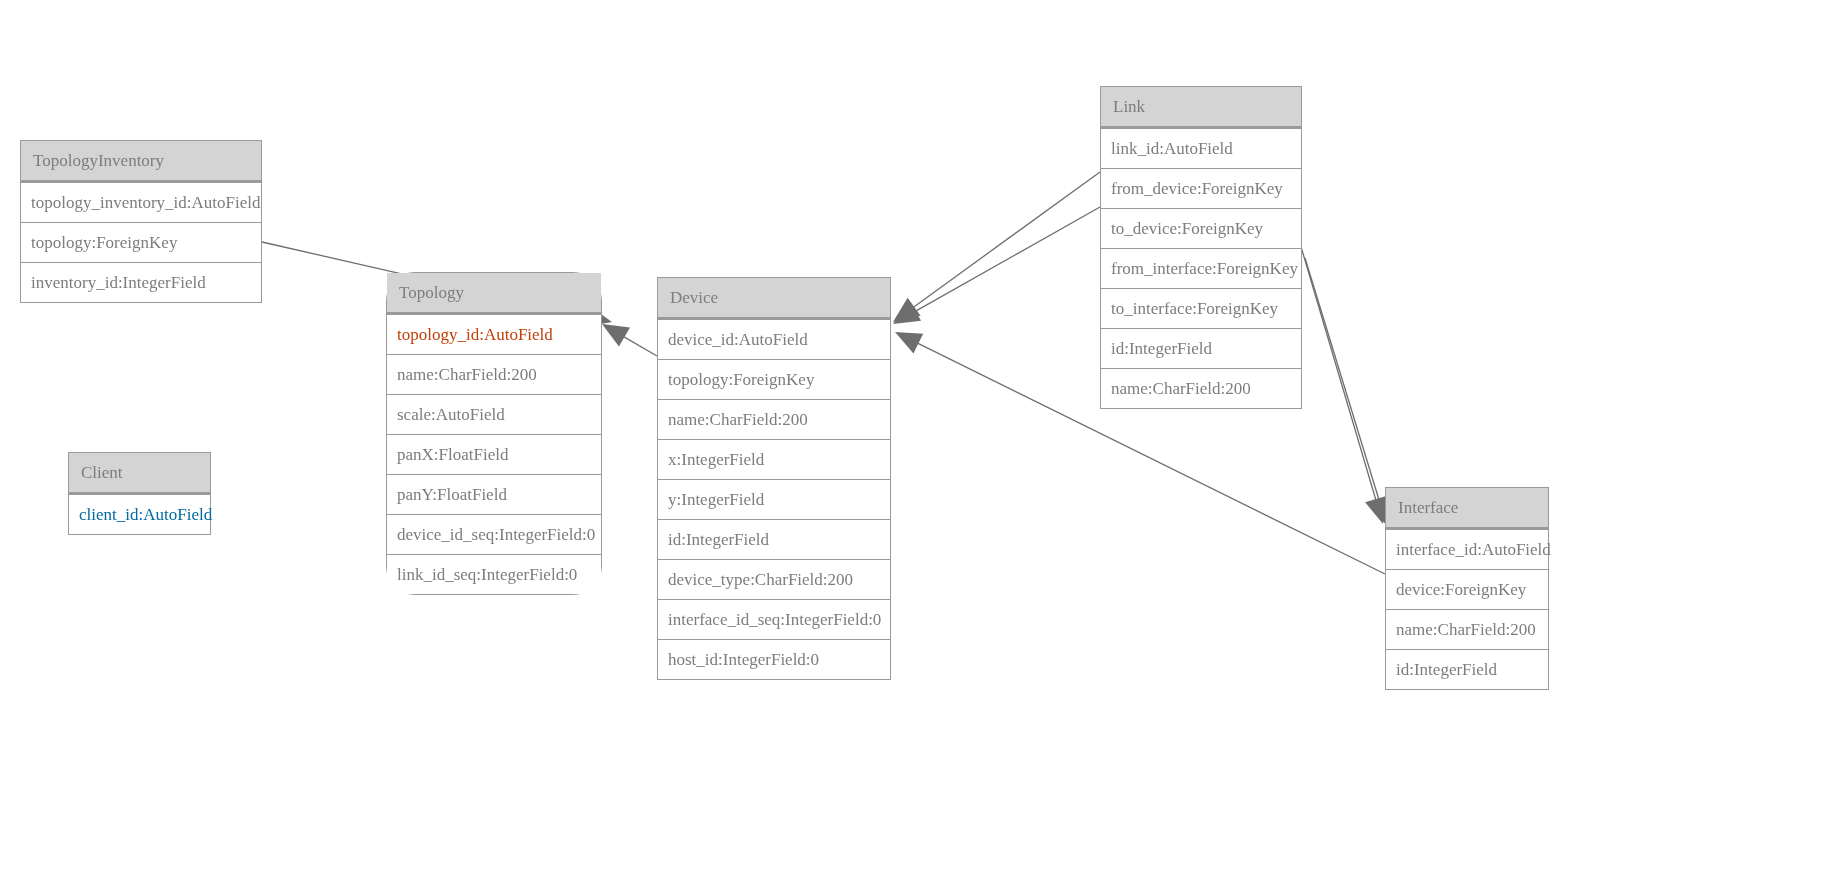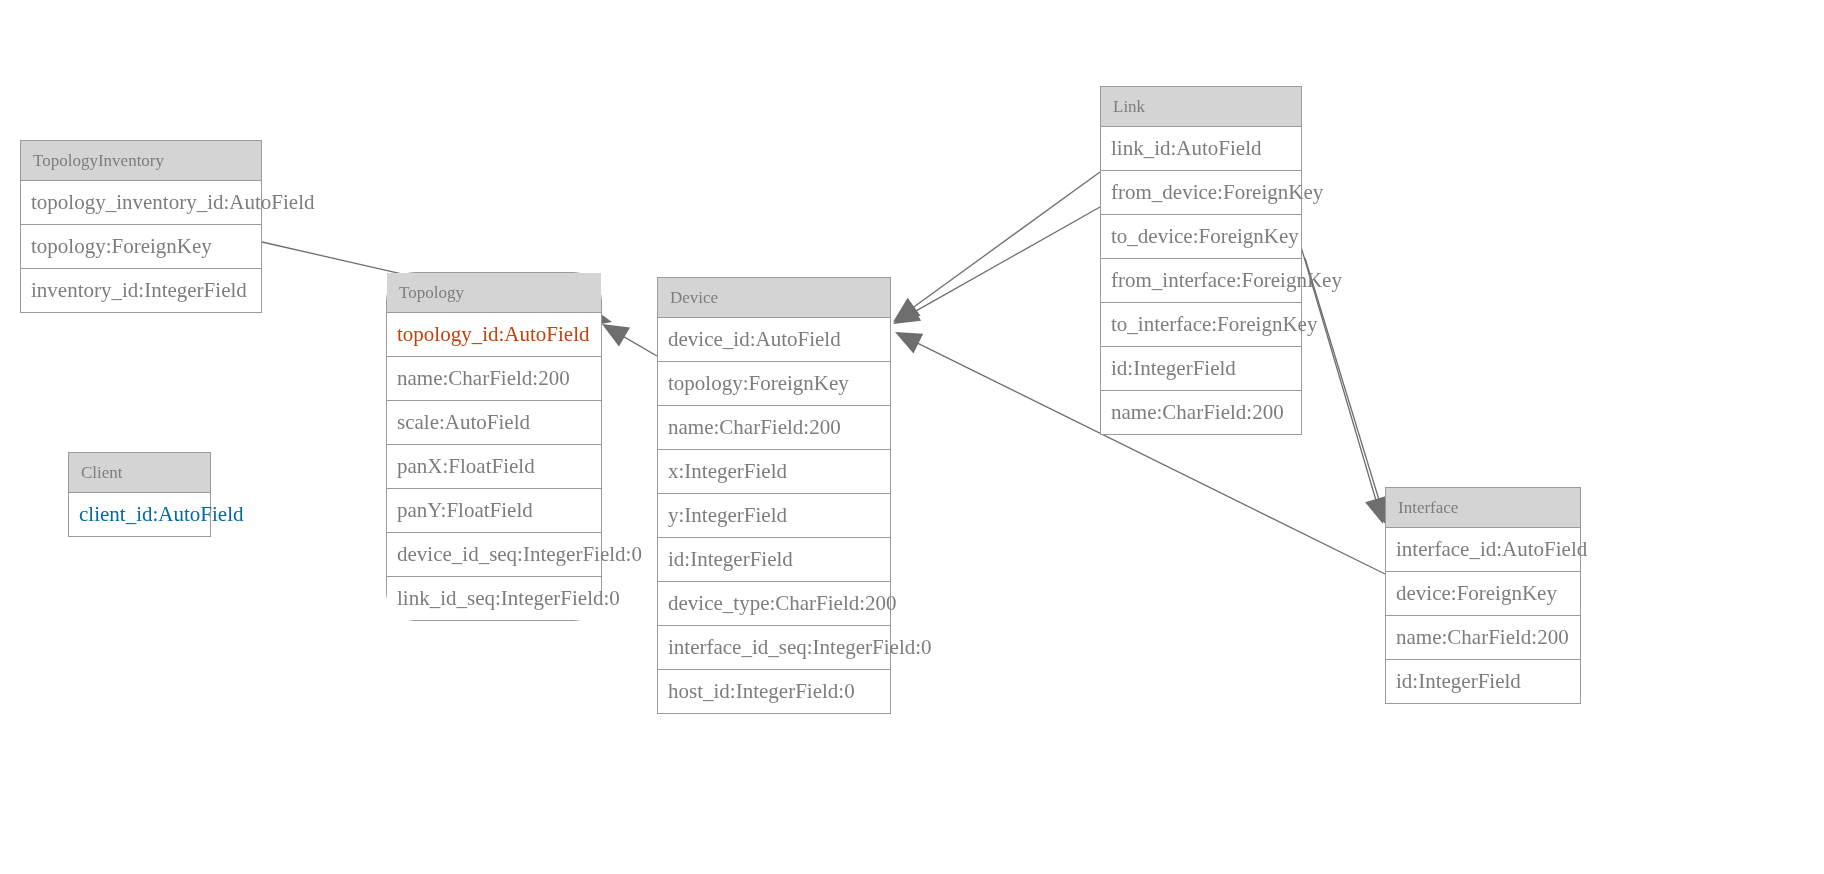--- a/index.html
+++ b/index.html
@@ -26,32 +26,32 @@
   .entity {
     position: absolute;
     box-sizing: border-box;
     border: 1px solid #9a9a9a;
     background: #ffffff;
     z-index: 5;
   }
   .entity-header {
     box-sizing: border-box;
     background: #d4d4d4;
-    border-bottom: 1px solid #701a75;
+    border-bottom: 3px solid #701a75;
     color: #7d7d7d;
     font-size: 17px;
     line-height: 1;
     padding: 11px 10px 11px 12px;
     white-space: nowrap;
   }
   .entity-field {
     box-sizing: border-box;
     border-bottom: 1px solid #9a9a9a;
     color: #7d7d7d;
-    font-size: 21px;
+    font-size: 17px;
     line-height: 1;
     padding: 11px 10px 11px 10px;
     white-space: nowrap;
     background: #ffffff;
   }
   .entity-field:last-child {
     border-bottom: none;
   }
 </style>
 </head>
@@ -126,21 +126,21 @@
       <div class="entity" style="left: 1100px; top: 86px; width: 202px; border-color: rgb(154, 154, 154);">
         <div class="entity-header" style="background: rgb(212, 212, 212); color: rgb(125, 125, 125); border-bottom-color: rgb(154, 154, 154);">Link</div>
         <div class="entity-field" style="color: rgb(125, 125, 125); border-bottom-color: rgb(154, 154, 154);">link_id:AutoField</div>
         <div class="entity-field" style="color: rgb(125, 125, 125); border-bottom-color: rgb(154, 154, 154);">from_device:ForeignKey</div>
         <div class="entity-field" style="color: rgb(125, 125, 125); border-bottom-color: rgb(154, 154, 154);">to_device:ForeignKey</div>
         <div class="entity-field" style="color: rgb(125, 125, 125); border-bottom-color: rgb(154, 154, 154);">from_interface:ForeignKey</div>
         <div class="entity-field" style="color: rgb(125, 125, 125); border-bottom-color: rgb(154, 154, 154);">to_interface:ForeignKey</div>
         <div class="entity-field" style="color: rgb(125, 125, 125); border-bottom-color: rgb(154, 154, 154);">id:IntegerField</div>
         <div class="entity-field" style="color: rgb(125, 125, 125); border-bottom-color: rgb(154, 154, 154);">name:CharField:200</div>
       </div>
-      <div class="entity" style="left: 1385px; top: 487px; width: 196px; border-color: rgb(154, 154, 154);">
+      <div class="entity" style="left: 1385px; top: 487px; width: 164px; border-color: rgb(154, 154, 154);">
         <div class="entity-header" style="background: rgb(212, 212, 212); color: rgb(125, 125, 125); border-bottom-color: rgb(154, 154, 154);">Interface</div>
         <div class="entity-field" style="color: rgb(125, 125, 125); border-bottom-color: rgb(154, 154, 154);">interface_id:AutoField</div>
         <div class="entity-field" style="color: rgb(125, 125, 125); border-bottom-color: rgb(154, 154, 154);">device:ForeignKey</div>
         <div class="entity-field" style="color: rgb(125, 125, 125); border-bottom-color: rgb(154, 154, 154);">name:CharField:200</div>
         <div class="entity-field" style="color: rgb(125, 125, 125); border-bottom-color: rgb(154, 154, 154);">id:IntegerField</div>
       </div>
     </div>
 
 </div>
 

